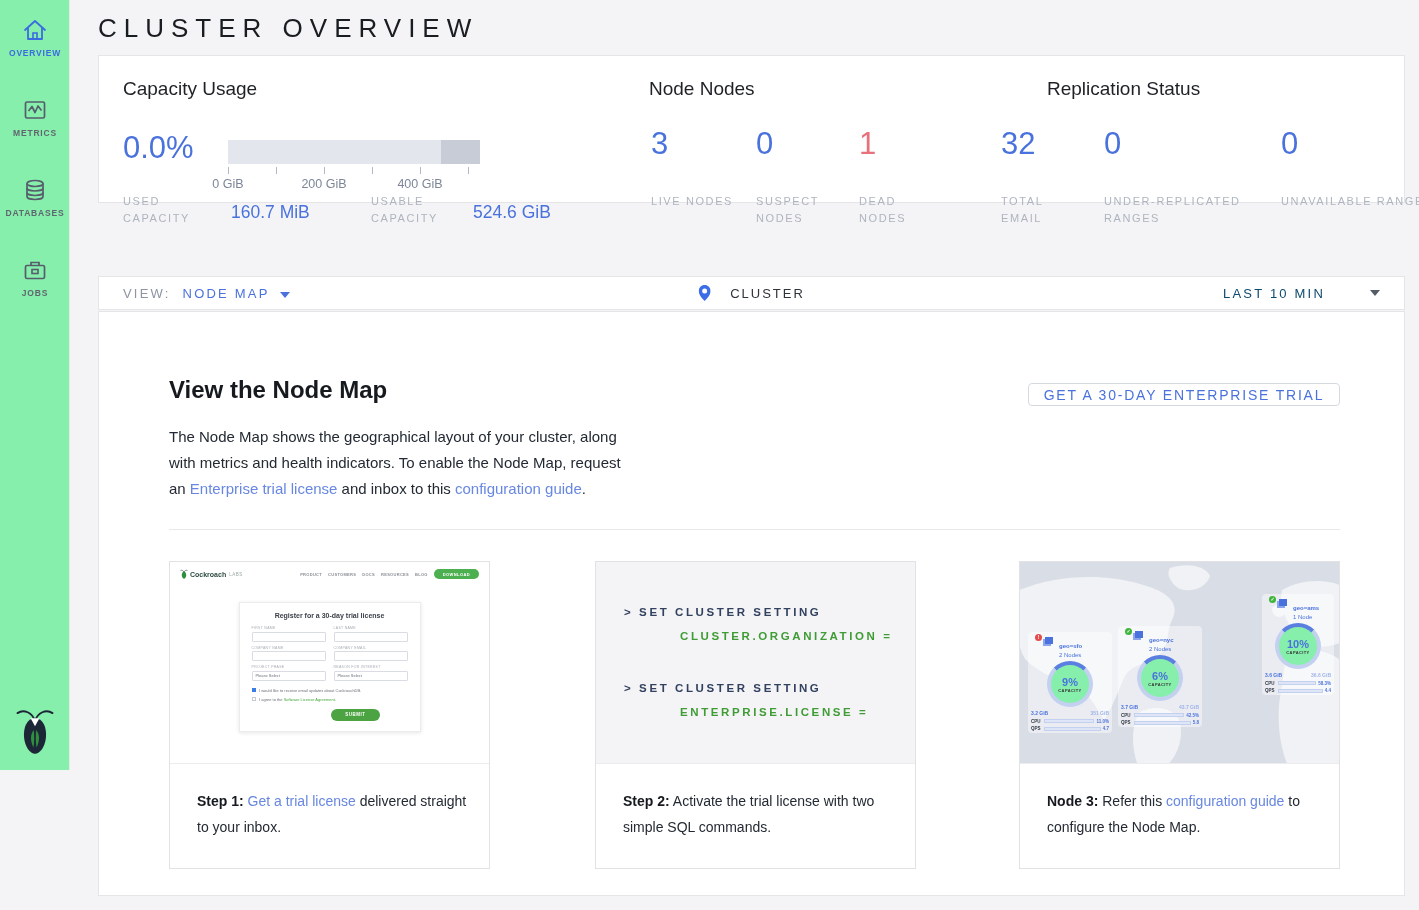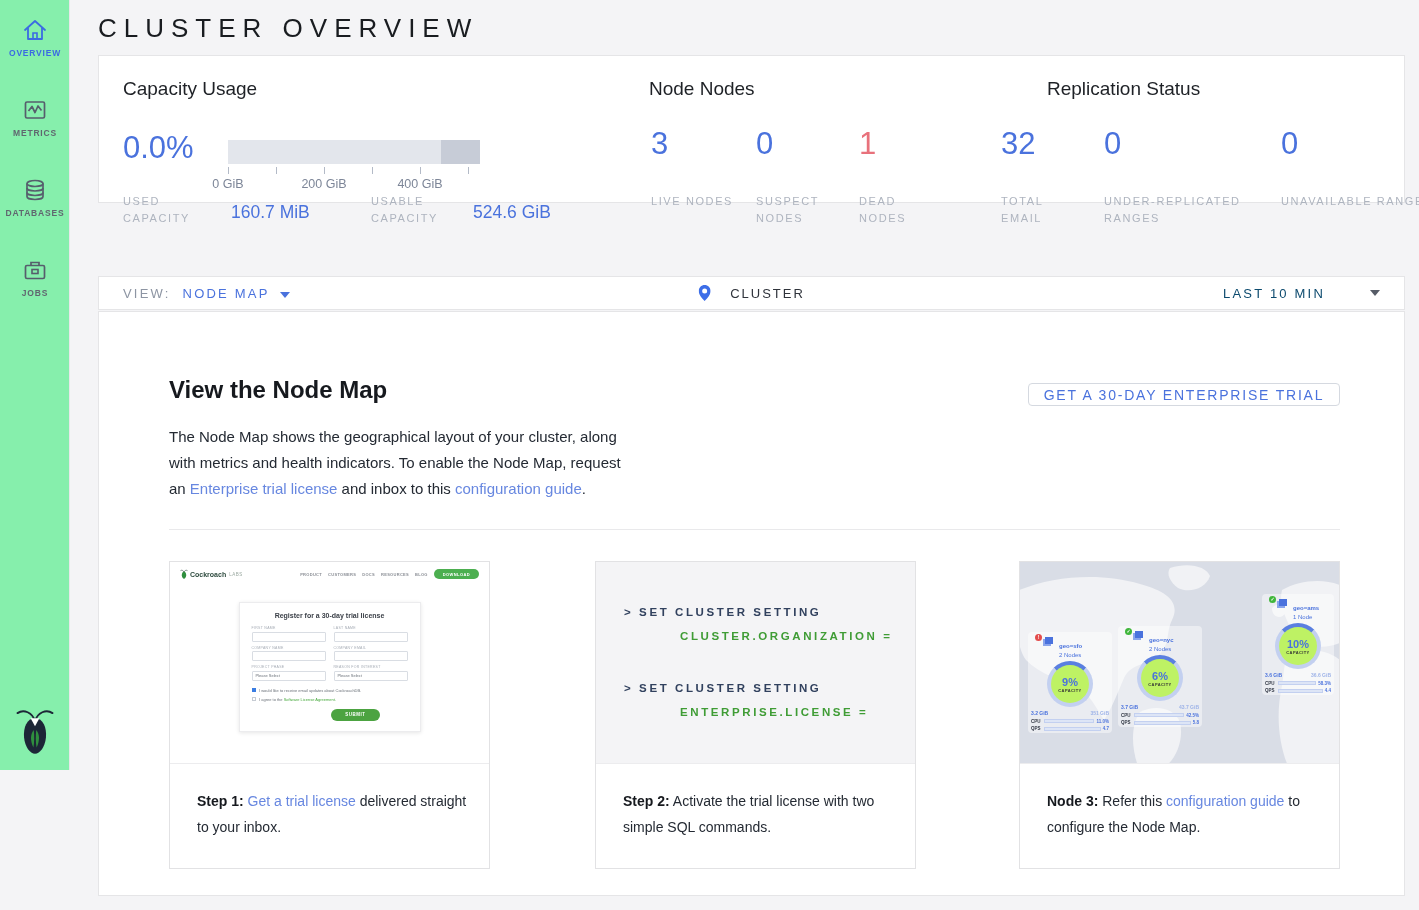--- a/index.html
+++ b/index.html
@@ -98,21 +98,21 @@
   .mini-map { width:100%; height:100%; position:relative; }
   .mini-map svg.world { position:absolute; left:0; top:0; }
   .geo-badge { position:absolute; padding:2px 3px; background:rgba(255,255,255,0.45); border-radius:4px; }
   .geo-head { display:flex; align-items:flex-start; gap:3px; margin-left:4px; }
   .geo-dot { width:7px; height:7px; border-radius:50%; color:#fff; font-size:5px; line-height:7px; text-align:center; font-weight:bold; flex:0 0 auto; }
   .geo-dot.ok { background:#3fb63b; } .geo-dot.warn { background:#e34c4c; }
   .geo-cube { width:8px; height:7px; background:#4a72dd; box-shadow:-2px 2px 0 #8aa5ec; margin-top:3px; flex:0 0 auto; }
   .geo-names { margin-left:3px; }
   .geo-name { font-size:6px; font-weight:bold; color:#4a72dd; }
   .geo-nodes { font-size:6px; color:#4a72dd; }
-  .geo-donut { width:46px; height:46px; border:4px solid #c3d0f0; border-top-color:#5a7fe0; border-radius:50%; background:#bef264; margin:3px auto 0; display:flex; flex-direction:column; justify-content:center; text-align:center; }
+  .geo-donut { width:46px; height:46px; border:4px solid #c3d0f0; border-top-color:#5a7fe0; border-radius:50%; background:#86efac; margin:3px auto 0; display:flex; flex-direction:column; justify-content:center; text-align:center; }
   .geo-pct { font-size:11px; font-weight:bold; color:#4a72dd; }
   .geo-cap { font-size:4px; letter-spacing:.4px; color:#333; font-weight:bold; }
   .geo-gib { display:flex; justify-content:space-between; font-size:5px; font-weight:bold; color:#4a72dd; margin-top:3px; }
   .geo-gib span:last-child { color:#9fb4e8; }
   .geo-row { display:flex; align-items:center; gap:2px; margin-top:2.5px; font-size:4.5px; }
   .geo-metric { font-weight:bold; color:#2f3542; width:11px; }
   .geo-minibar { flex:1; height:4px; background:#dde5f6; border:0.5px solid #c3d0f0; }
   .geo-val { font-weight:bold; color:#4a72dd; }
 </style>
 </head>

